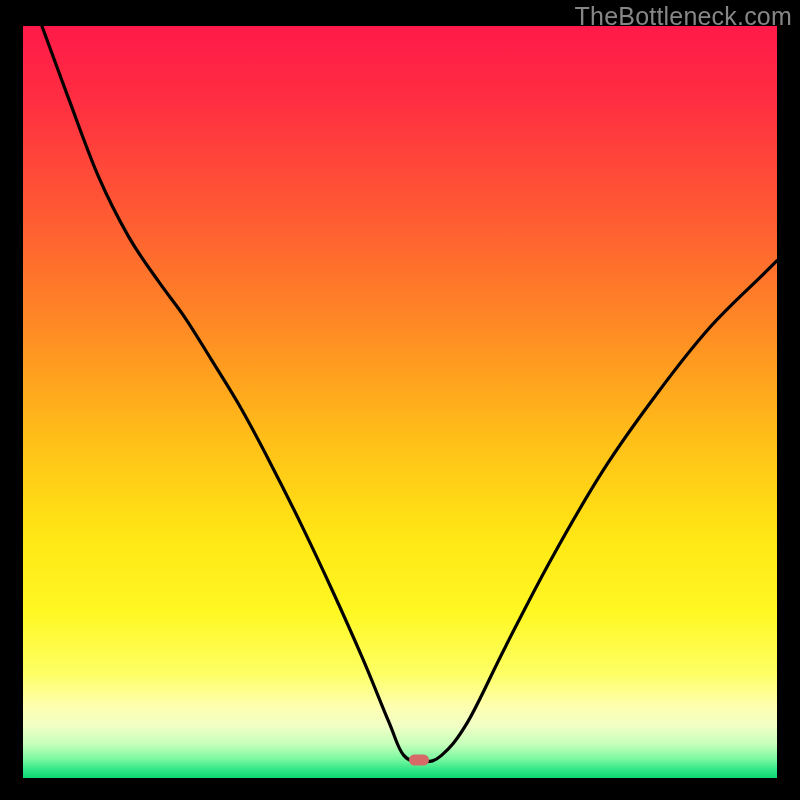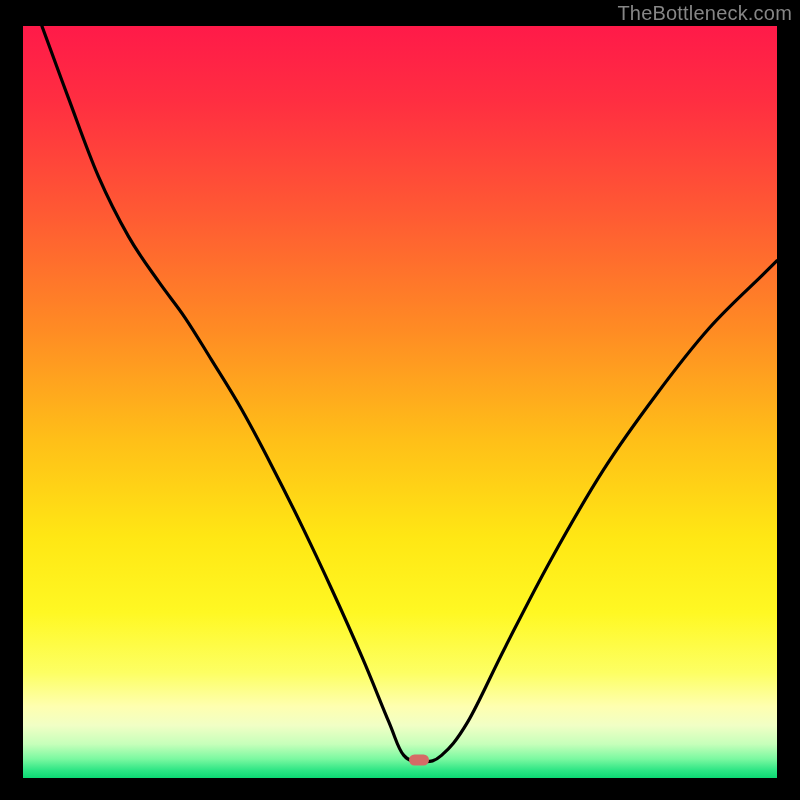--- a/index.html
+++ b/index.html
@@ -14,21 +14,21 @@
     position: relative;
     width: 800px;
     height: 800px;
     background: #000;
   }
   .watermark {
     position: absolute;
     top: 2px;
     right: 8px;
     font-family: Arial, Helvetica, sans-serif;
-    font-size: 20px;
+    font-size: 25px;
     color: #868686;
     font-weight: 500;
     letter-spacing: 0.2px;
   }
   .plot-area {
     position: absolute;
     left: 23px;
     top: 26px;
     width: 754px;
     height: 752px;

